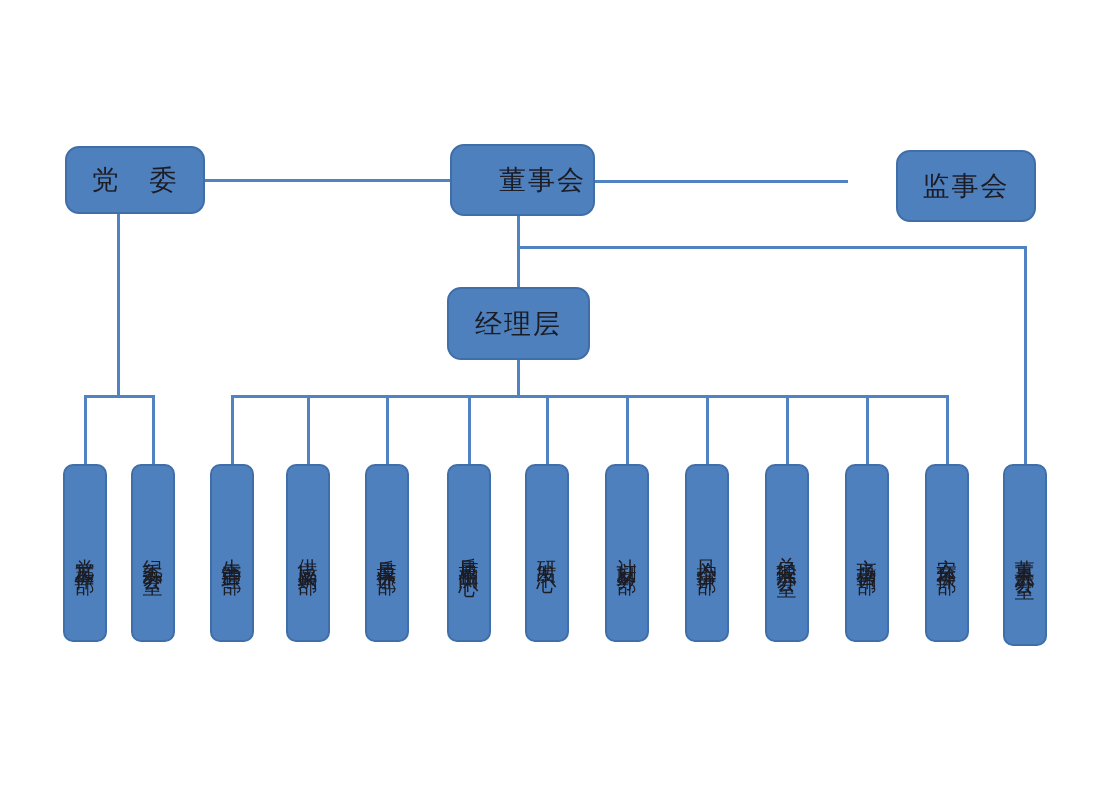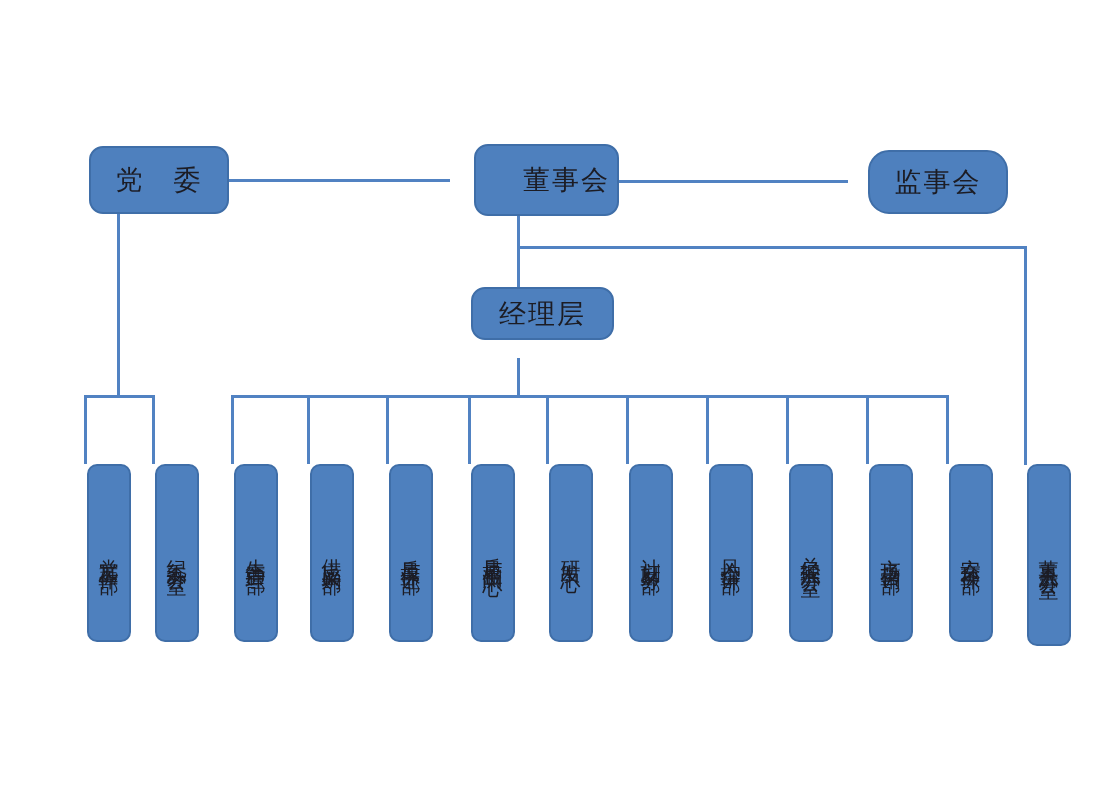--- a/index.html
+++ b/index.html
@@ -18,21 +18,20 @@
     margin: 0 auto;
   }
   .node {
     position: absolute;
     background: var(--box-fill, #4e80be);
     border: 2px solid var(--box-border, #3f6ea8);
     display: flex;
     align-items: center;
     justify-content: center;
     color: var(--text-color, #1c1c24);
-    margin-left: 24px;
   }
   .node.top {
     border-radius: 14px;
     font-size: 27px;
     letter-spacing: 2px;
   }
   .vnode {
     position: absolute;
     top: 464px;
     width: 44px;
@@ -81,24 +80,24 @@
   <div class="line v" style="left:786px; top:395px; height:69px;"></div>
   <div class="line v" style="left:866px; top:395px; height:69px;"></div>
   <div class="line v" style="left:946px; top:395px; height:69px;"></div>
 
   <div class="node top" style="left:65px; top:146px; width:140px; height:68px;">
     <span>党　委</span>
   </div>
   <div class="node top" style="left:450px; top:144px; width:145px; height:72px;padding-left:40px;">
     <span>董事会</span>
   </div>
-  <div class="node top" style="left:844px; top:150px; width:140px; height:64px;border-radius:21px;">
+  <div class="node top" style="left:896px; top:150px; width:140px; height:72px;">
     <span>监事会</span>
   </div>
-  <div class="node top" style="left:447px; top:287px; width:143px; height:53px;align-items:center;">
+  <div class="node top" style="left:447px; top:287px; width:143px; height:73px;align-items:center;">
     <span>经理层</span>
   </div>
 
   <div class="node vnode" style="left:63px;">
     <span class="vtext">党群工作部</span>
   </div>
   <div class="node vnode" style="left:131px;">
     <span class="vtext">纪委办公室</span>
   </div>
   <div class="node vnode" style="left:210px;">

